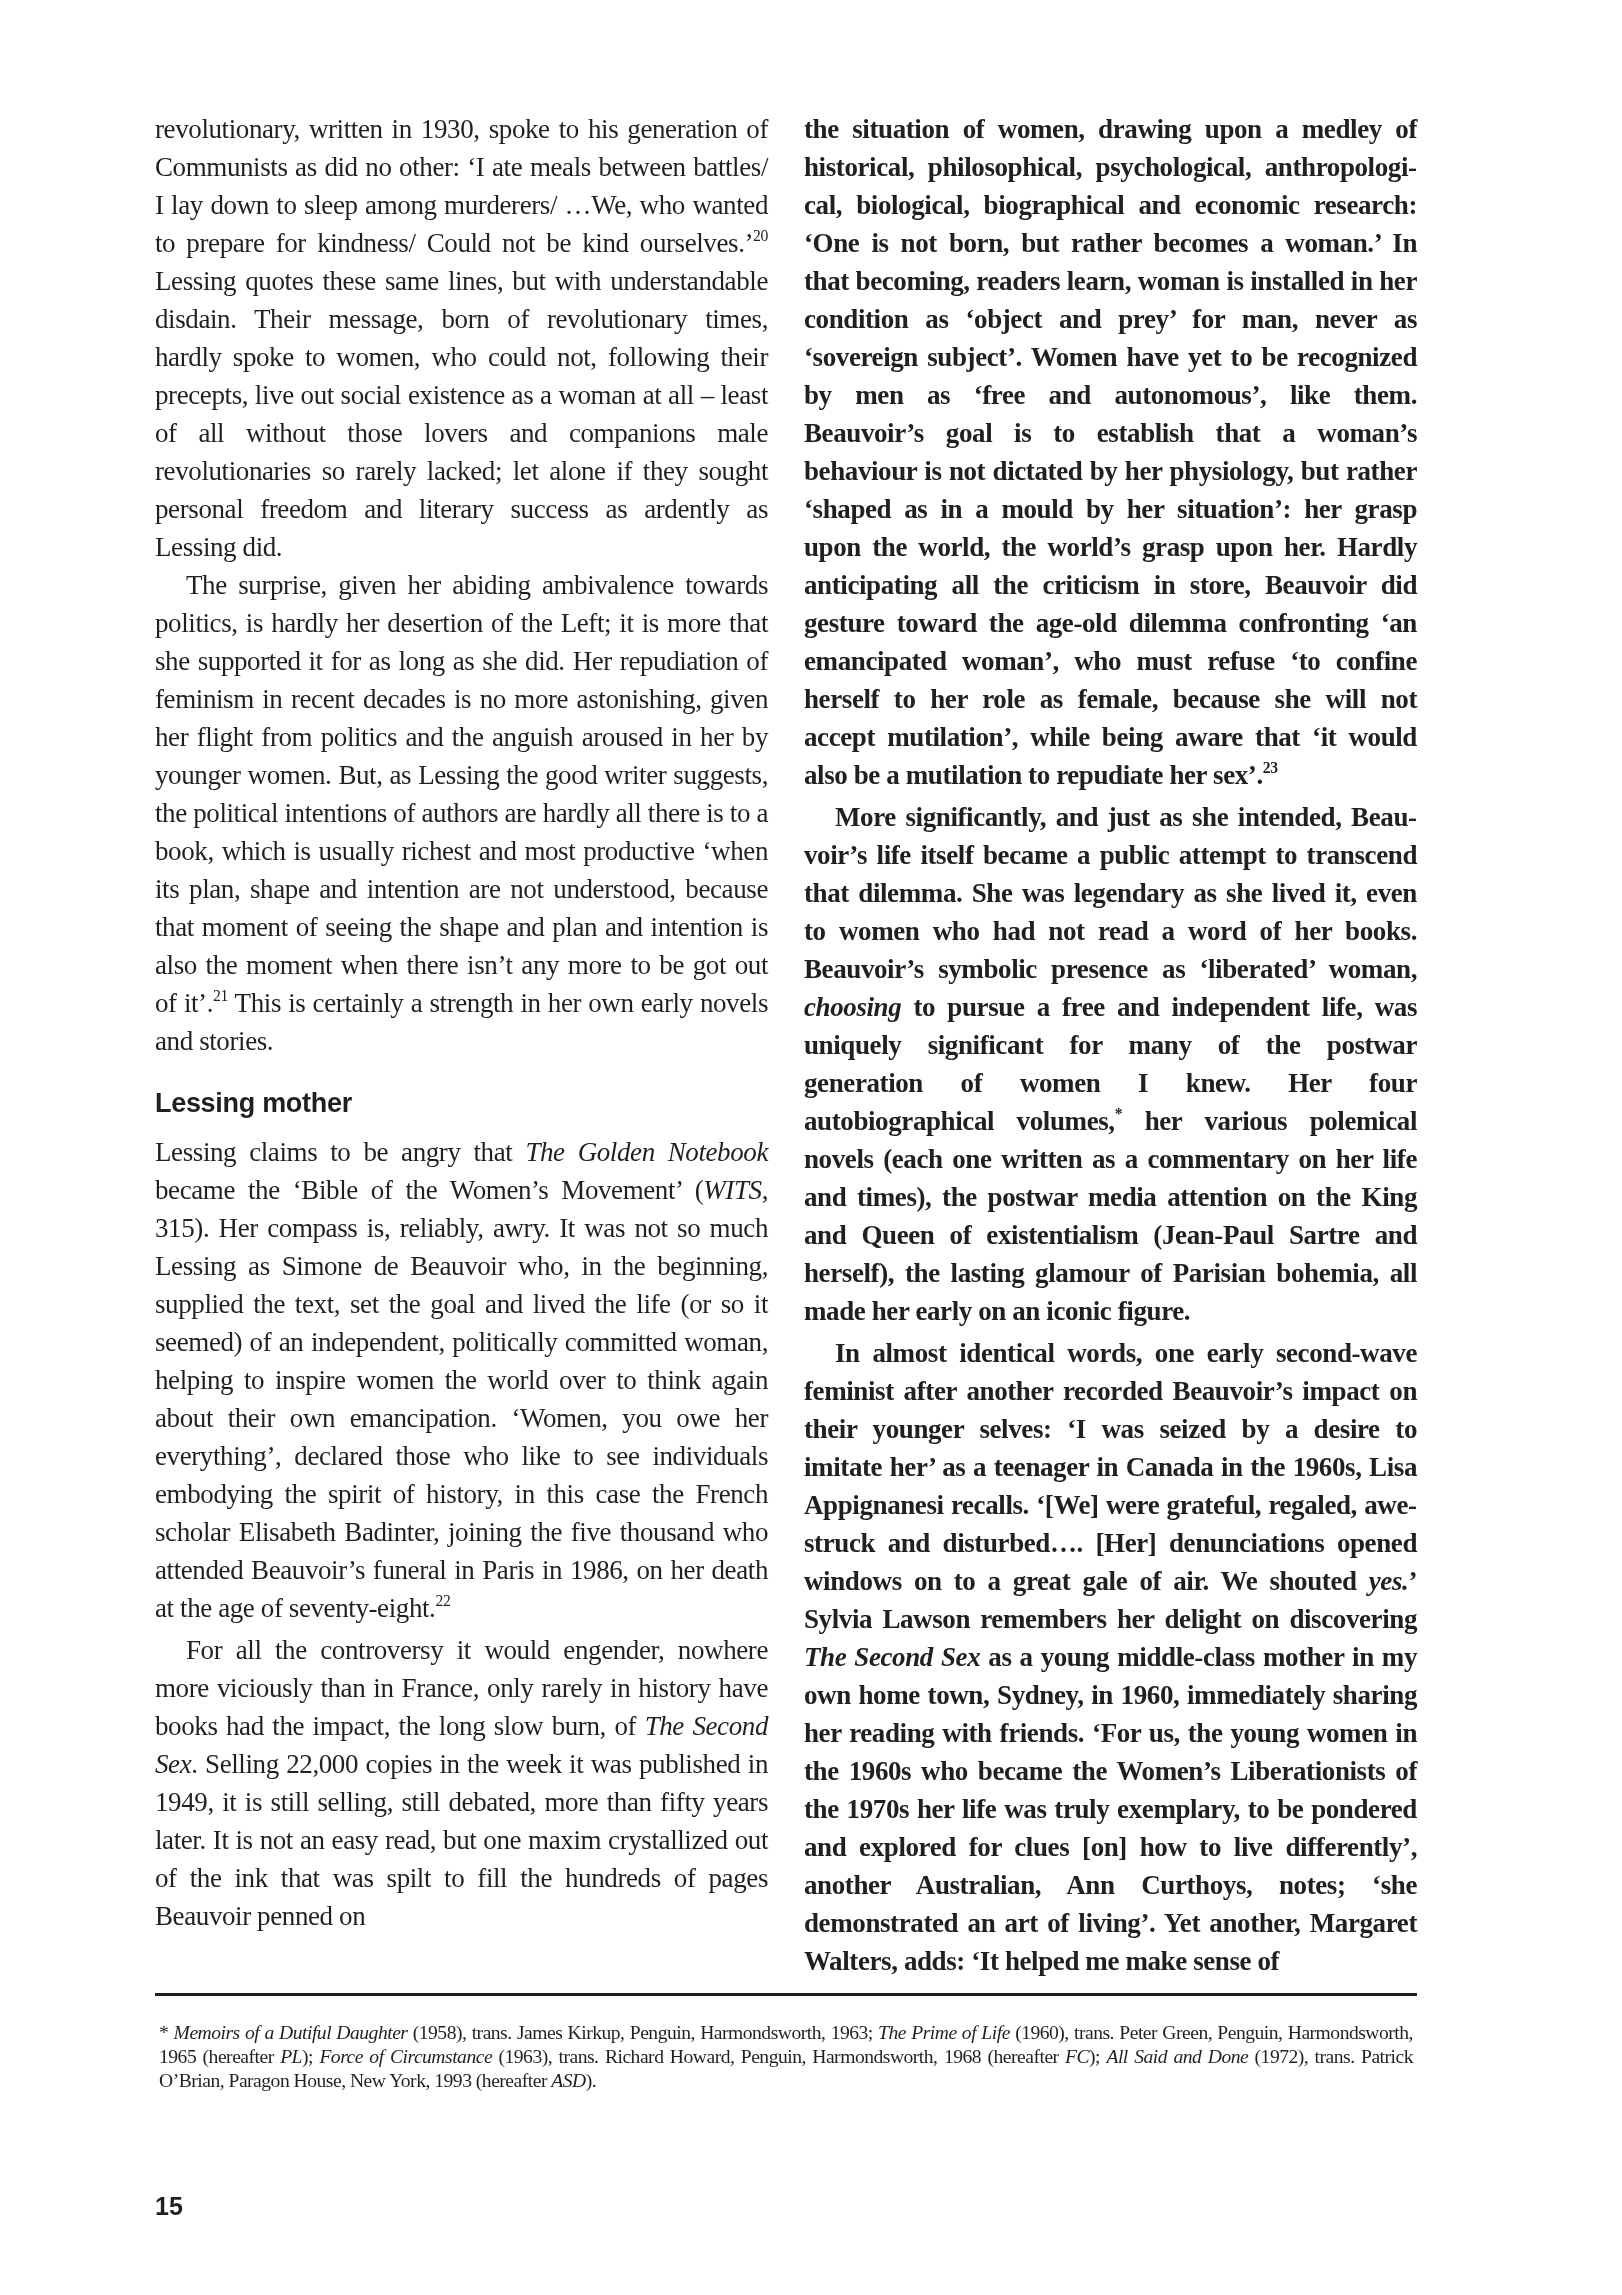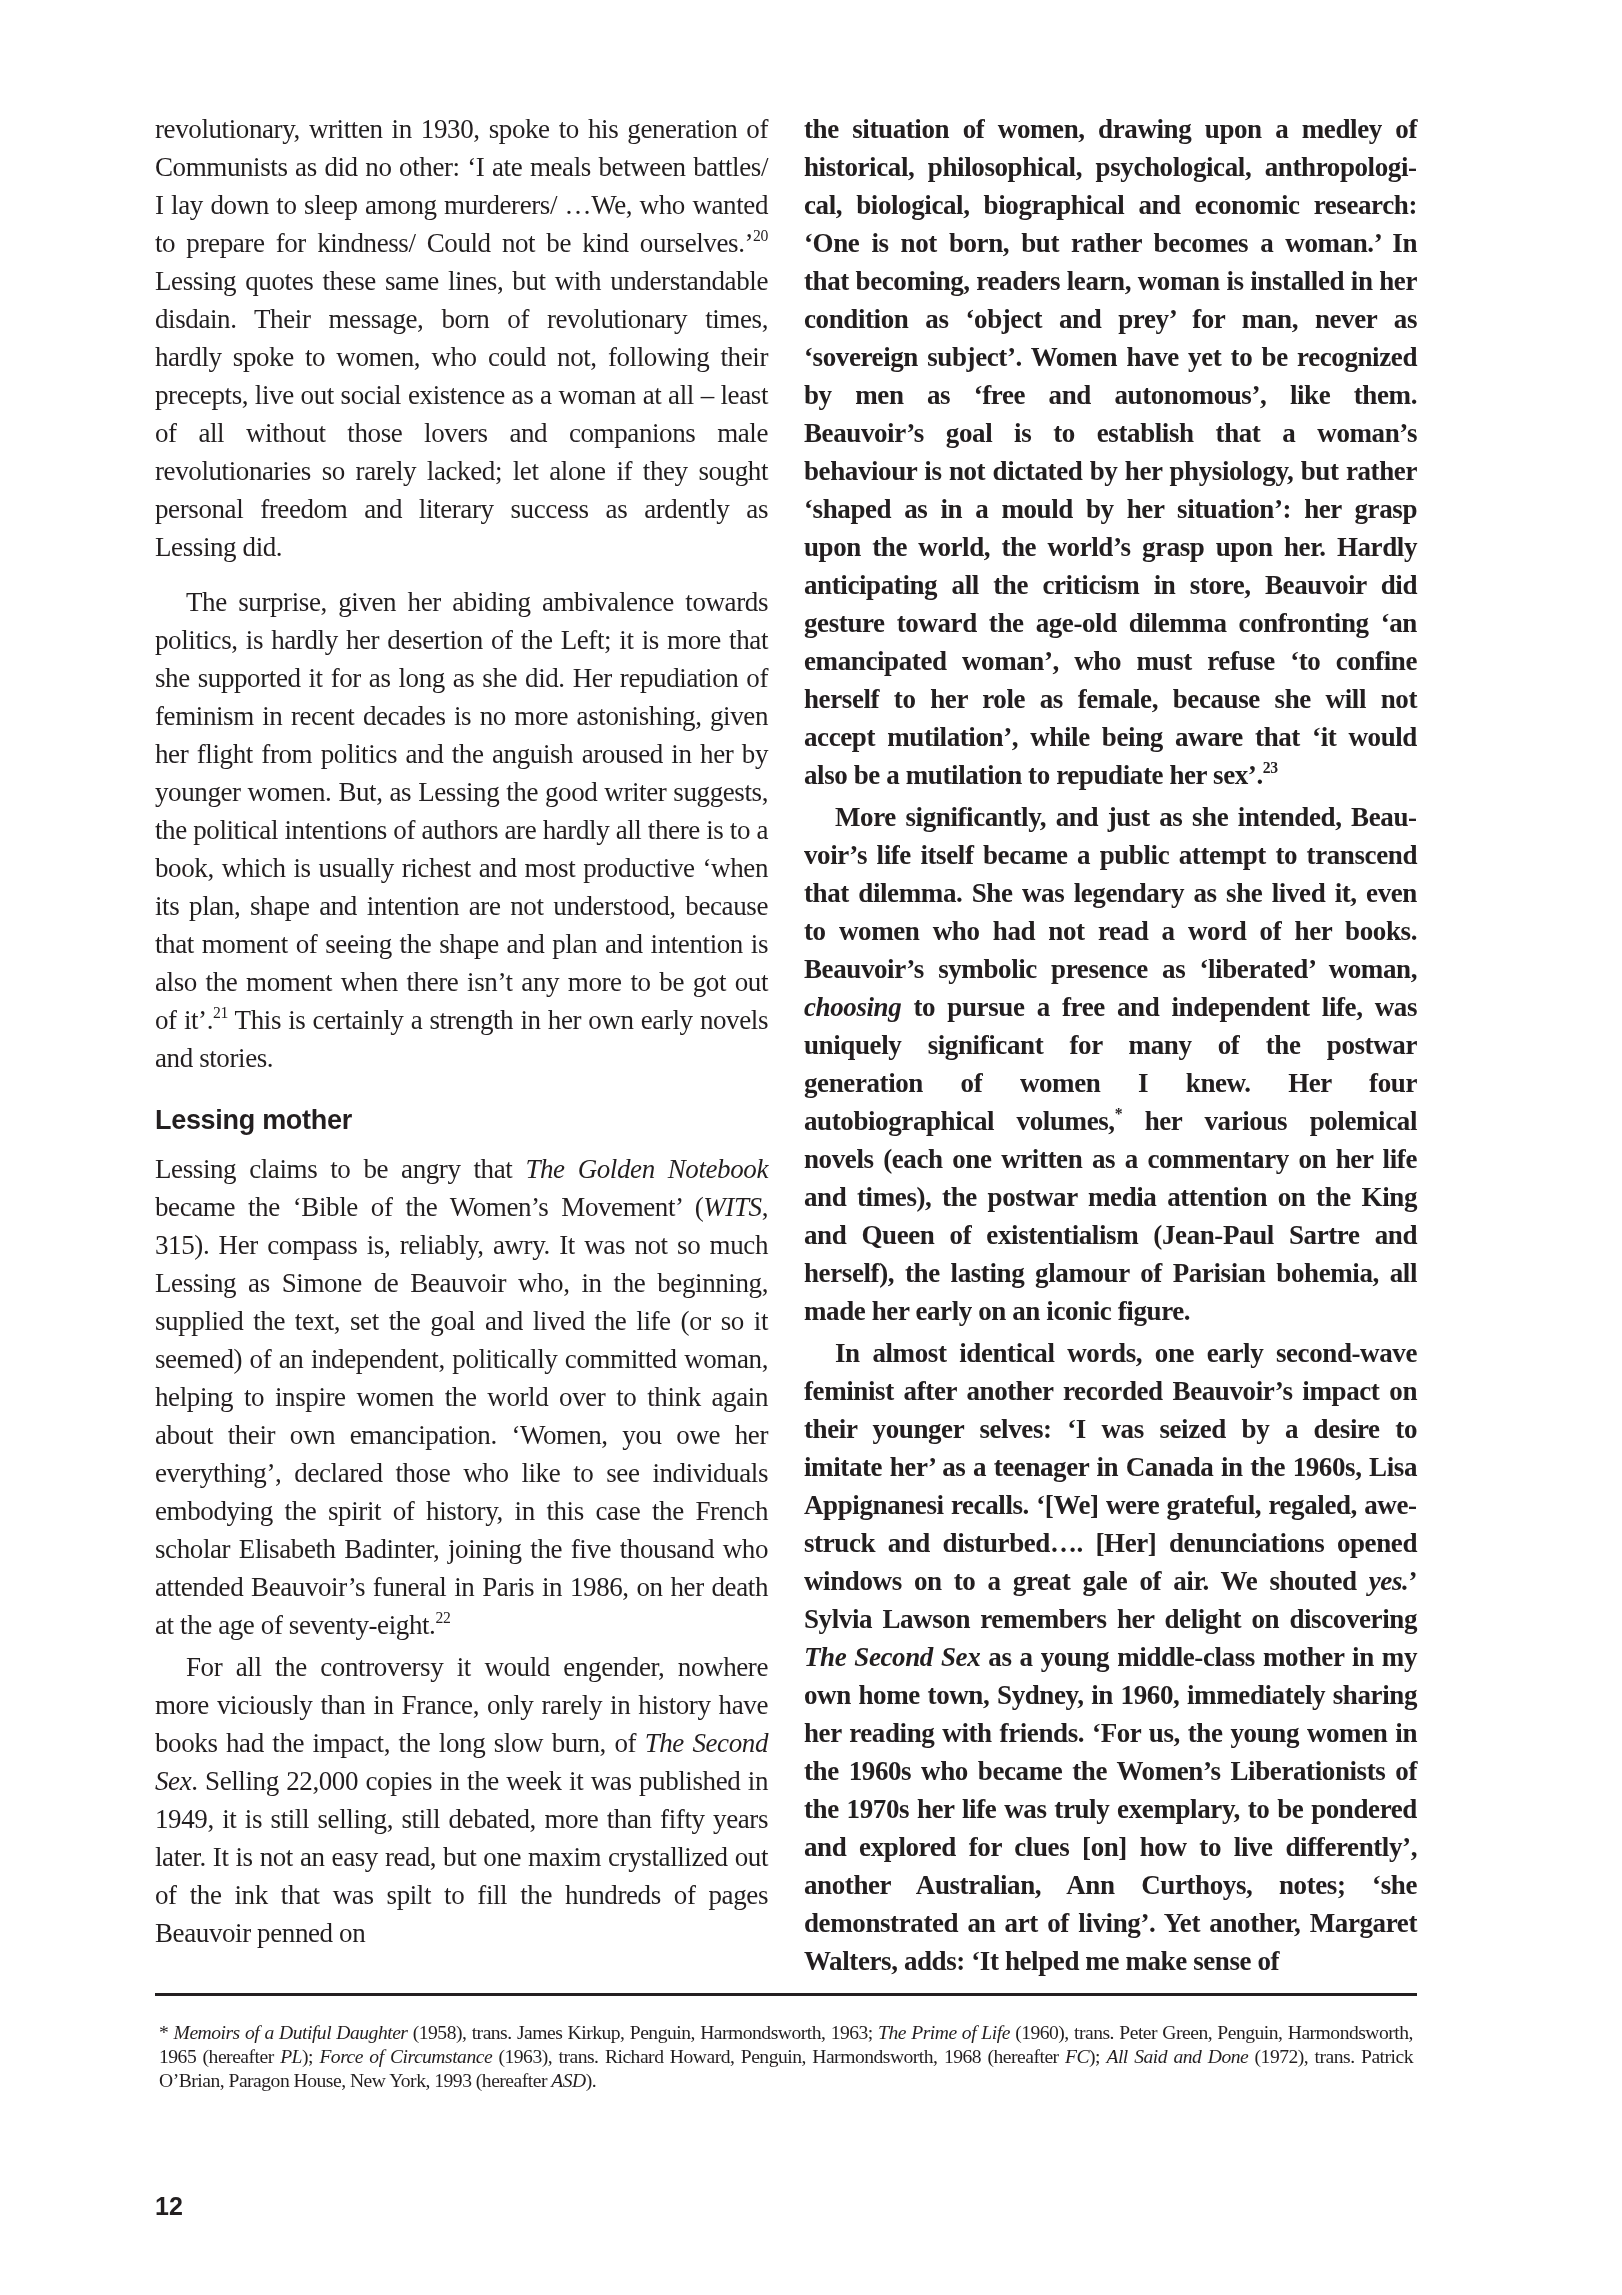--- a/index.html
+++ b/index.html
@@ -6,21 +6,21 @@
   body { width: 1623px; height: 2295px; position: relative; overflow: hidden; color: #231f20; }
   .page { position: absolute; left: 0; top: 0; width: 1623px; height: 2257px; }
   .col { position: absolute; top: 110px; width: 613px;
          font-family: "Liberation Serif", "DejaVu Serif", serif;
          font-size: 27px; line-height: 38px; text-align: justify;
          letter-spacing: -0.4px; word-spacing: 0px; }
   .col-left { left: 155px; }
   .col-right { left: 804px; font-weight: bold; }
   .col p { margin: 0; }
   .col p.indent { text-indent: 31px; }
-  .col p + p { margin-top: 17px; }
+  .col p + p { margin-top: 0; }
   .col h2 { margin: 26px 0 11.8px 0; font-family: "Liberation Sans", "DejaVu Sans", sans-serif;
             font-weight: bold; font-size: 27px; line-height: 35px; letter-spacing: -0.3px; }
   sup { font-size: 15.7px; line-height: 0; vertical-align: 11px; }
   em { font-style: italic; }
   .rule { position: absolute; left: 155px; top: 1993px; width: 1262px; height: 2.6px; background: #231f20; }
   .footnote { position: absolute; left: 155px; top: 2017px; width: 1262px;
               font-family: "Liberation Serif", "DejaVu Serif", serif;
               font-size: 19.6px; line-height: 24px; text-align: justify; letter-spacing: -0.5px; }
   .footnote p { margin: 4px; }
   .page-number { position: absolute; left: 155px; top: 2193px;
@@ -45,15 +45,15 @@
     <p class="indent" style="margin-top:3.9px"><span>More significantly, and just as she intended, Beau­voir’s life itself became a public attempt to transcend that dilemma. She was legendary as she lived it, even to women who had not read a word of her books. Beauvoir’s symbolic presence as ‘liberated’ woman, </span><em>choosing</em><span> to pursue a free and independent life, was uniquely significant for many of the postwar generation of women I knew. Her four autobiographical volumes,</span><sup>*</sup><span> her various polemical novels (each one written as a commentary on her life and times), the postwar media attention on the King and Queen of existentialism (Jean-Paul Sartre and herself), the lasting glamour of Parisian bohemia, all made her early on an iconic figure.</span></p>
     <p class="indent" style="margin-top:3.9px"><span>In almost identical words, one early second-wave feminist after another recorded Beauvoir’s impact on their younger selves: ‘I was seized by a desire to imitate her’ as a teenager in Canada in the 1960s, Lisa Appignanesi recalls. ‘[We] were grateful, regaled, awe­struck and disturbed…. [Her] denunciations opened windows on to a great gale of air. We shouted </span><em>yes.</em><span>’ Sylvia Lawson remembers her delight on discovering </span><em>The Second Sex</em><span> as a young middle-class mother in my own home town, Sydney, in 1960, immediately sharing her reading with friends. ‘For us, the young women in the 1960s who became the Women’s Lib­erationists of the 1970s her life was truly exemplary, to be pondered and explored for clues [on] how to live differently’, another Australian, Ann Curthoys, notes; ‘she demonstrated an art of living’. Yet another, Margaret Walters, adds: ‘It helped me make sense of</span></p>
   </div>
 
   <div class="rule"></div>
 
   <div class="footnote">
     <p><span>* </span><em>Memoirs of a Dutiful Daughter</em><span> (1958), trans. James Kirkup, Penguin, Harmondsworth, 1963; </span><em>The Prime of Life</em><span> (1960), trans. Peter Green, Penguin, Harmondsworth, 1965 (hereafter </span><em>PL</em><span>); </span><em>Force of Circumstance</em><span> (1963), trans. Richard Howard, Penguin, Harmonds­worth, 1968 (hereafter </span><em>FC</em><span>); </span><em>All Said and Done</em><span> (1972), trans. Patrick O’Brian, Paragon House, New York, 1993 (hereafter </span><em>ASD</em><span>).</span></p>
   </div>
 
-  <div class="page-number">12</div>
+  <div class="page-number">15</div>
 </div>
 
 
 </body></html>

